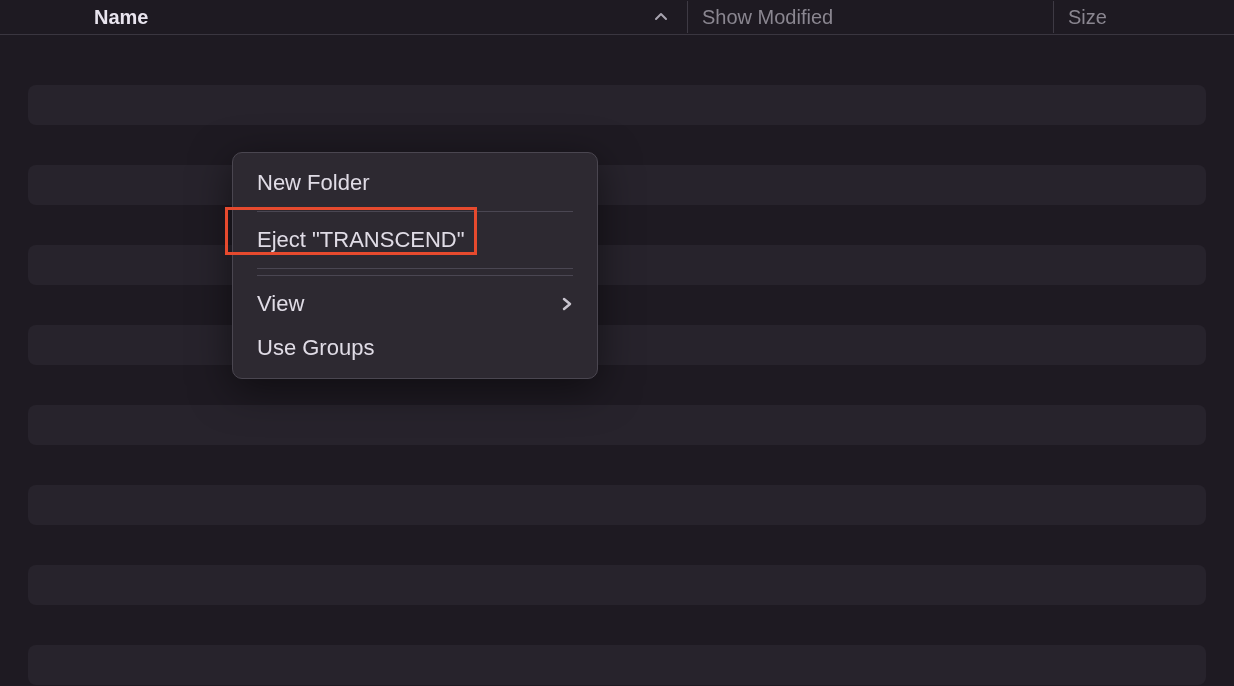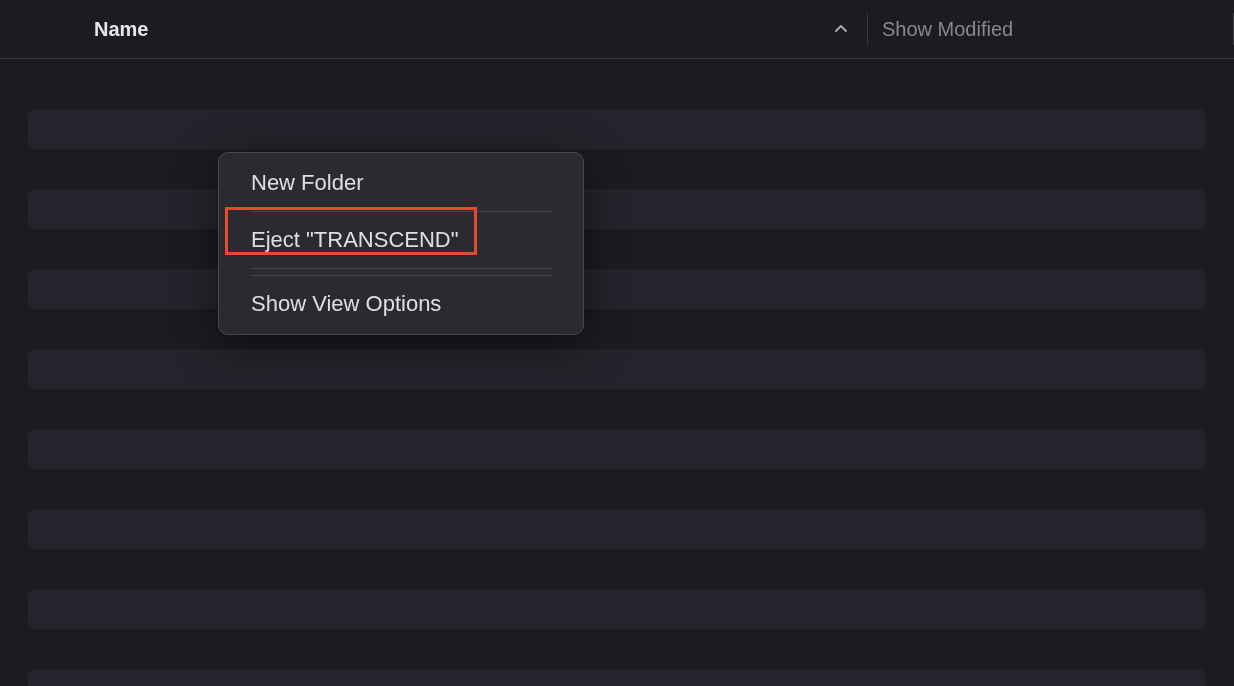--- a/index.html
+++ b/index.html
@@ -11,21 +11,21 @@
       font-family: -apple-system, BlinkMacSystemFont, "Segoe UI", Helvetica, Arial, sans-serif;
       background: #1e1a22;
       width: 1234px;
       height: 686px;
       overflow: hidden;
       position: relative;
     }
     .header-row {
       display: flex;
       align-items: center;
-      height: 59px;
+      height: 35px;
       border-bottom: 1px solid #3a3640;
       color: #b0aab8;
       font-size: 20px;
     }
     .col-name {
       flex: 1;
       display: flex;
       align-items: center;
       padding-left: 94px;
     }
@@ -57,28 +57,28 @@
       padding-top: 50px;
     }
     .stripe {
       height: 40px;
       margin: 0 28px 40px 28px;
       background: #27232c;
       border-radius: 8px;
     }
     .context-menu {
       position: absolute;
-      left: 218px;
+      left: 232px;
       top: 152px;
       width: 366px;
       background: #2d2931;
       border: 1px solid #4a4650;
       border-radius: 10px;
       box-shadow: 0 10px 40px rgba(0,0,0,0.5);
-      padding: 8px 8px;
+      padding: 8px 0;
     }
     .menu-item {
       display: flex;
       align-items: center;
       justify-content: space-between;
       padding: 9px 24px;
       font-size: 22px;
       color: #e0dce6;
       cursor: default;
       position: relative;
@@ -110,20 +110,23 @@
       <svg width="16" height="16" viewBox="0 0 16 16" fill="none">
         <path d="M3 10 L8 5 L13 10" stroke="#a8a4b0" stroke-width="2" fill="none" stroke-linecap="round" stroke-linejoin="round"></path>
       </svg>
     </span>
   </div>
   <div class="col-divider"></div>
   <div class="col-date">
     <span>Show Modified</span>
   </div>
   <div class="col-divider"></div>
+  <div class="col-size">
+    <span>Size</span>
+  </div>
 </div>
 
 <div class="list-area">
   <div class="stripe"></div>
   <div class="stripe"></div>
   <div class="stripe"></div>
   <div class="stripe"></div>
   <div class="stripe"></div>
   <div class="stripe"></div>
   <div class="stripe"></div>
@@ -134,17 +137,25 @@
   <div class="menu-item">
     <span>New Folder</span>
   </div>
   <div class="menu-separator"></div>
   <div class="menu-item">
     <span>Eject "TRANSCEND"</span>
   </div>
   <div class="menu-separator"></div>
   <div class="menu-separator"></div>
   <div class="menu-item">
-    <span>Show View Options</span>
+    <span>View</span>
+    <span class="chevron-right">
+      <svg width="12" height="16" viewBox="0 0 12 16" fill="none">
+        <path d="M3 3 L9 8 L3 13" stroke="#c8c4ce" stroke-width="2.5" fill="none" stroke-linecap="round" stroke-linejoin="round"></path>
+      </svg>
+    </span>
+  </div>
+  <div class="menu-item">
+    <span>Use Groups</span>
   </div>
 </div>
 
 <div class="highlight-box" style="left:225px; top:207px; width:252px; height:48px;"></div>
 
 </body></html>

